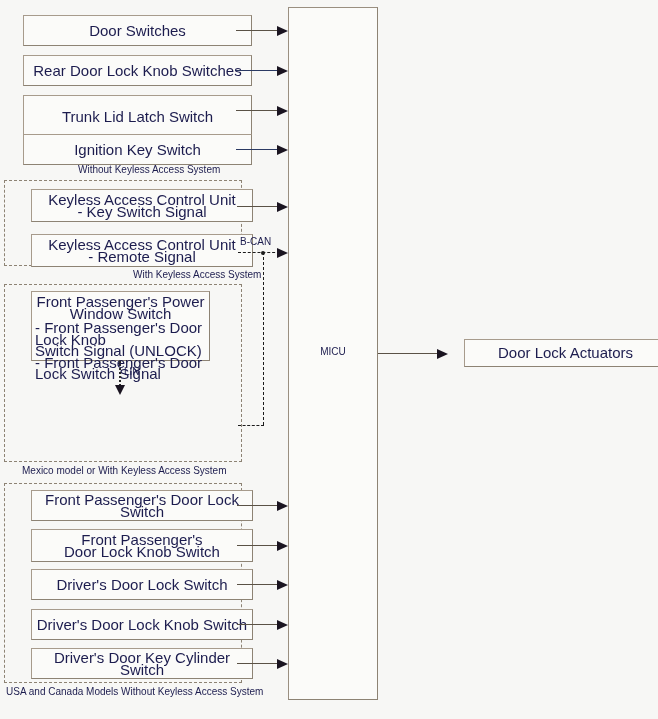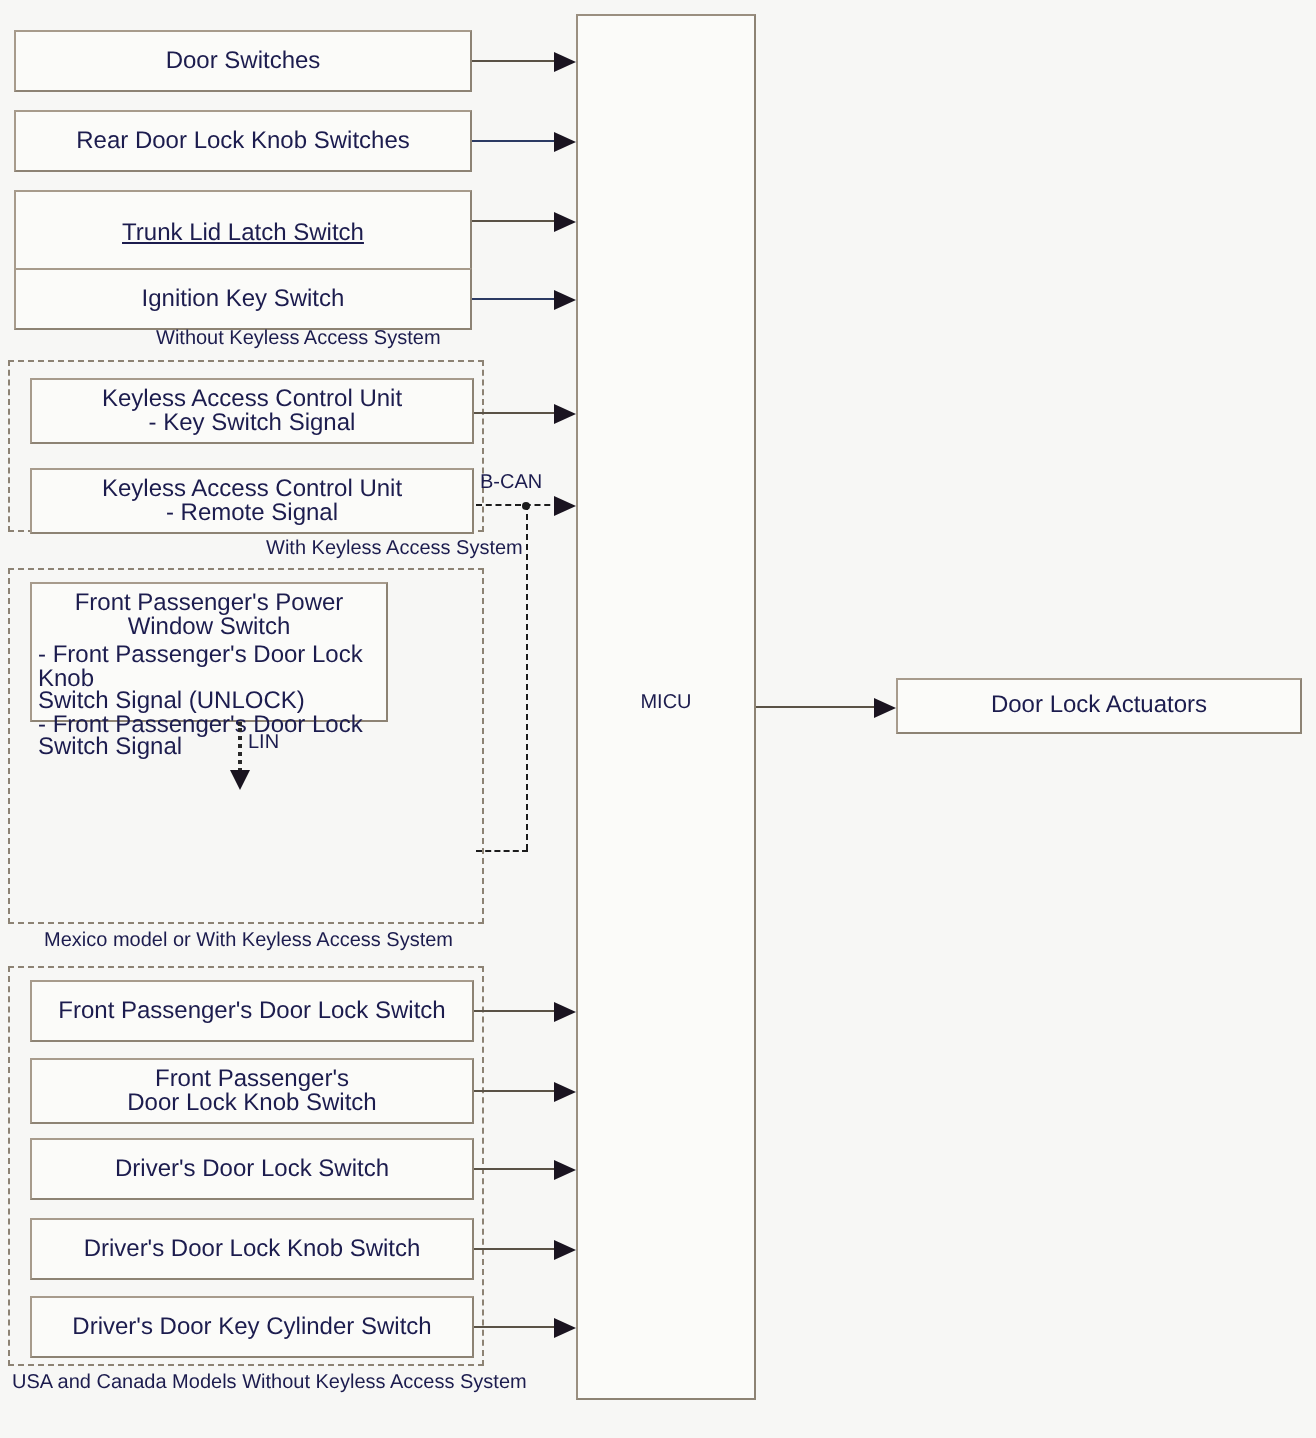--- a/index.html
+++ b/index.html
@@ -23,22 +23,23 @@
     background: #fbfbf9;
     border: 1px solid #9a8f80;
     border-top-color: #a79b8c;
     border-left-color: #a79b8c;
     border-right-color: #8d8374;
     border-bottom-color: #8d8374;
     display: flex;
     flex-direction: column;
     justify-content: center;
     color: #1c1c4e;
-    font-size: 12px;
+    font-size: 15px;
     line-height: 11.5px;
+    margin-left: 16px;
   }
   .box .title {
     text-align: center;
     white-space: pre-line;
   }
   .box .bullets {
     margin-top: 3px;
     text-align: left;
     padding: 0 3px;
     white-space: pre-line;
@@ -144,21 +145,21 @@
   </div>
   <div class="hline" style="left:236px; top:30px; width:44px;"></div>
   <div class="arrow-r" style="left:277px; top:26px;"></div>
 
   <div class="box" style="left:7px; top:55px; width:229px; height:31px;">
     <div class="title">Rear Door Lock Knob Switches</div>
   </div>
   <div class="hline navy" style="left:236px; top:70px; width:44px;"></div>
   <div class="arrow-r" style="left:277px; top:66px;"></div>
 
-  <div class="box" style="left:7px; top:95px; width:229px; height:43px;text-decoration:underline;">
+  <div class="box" style="left:7px; top:95px; width:229px; height:43px;">
     <div class="title">Trunk Lid Latch Switch</div>
   </div>
   <div class="hline" style="left:236px; top:110px; width:44px;"></div>
   <div class="arrow-r" style="left:277px; top:106px;"></div>
 
   <div class="box" style="left:7px; top:134px; width:229px; height:31px;">
     <div class="title">Ignition Key Switch</div>
   </div>
   <div class="hline navy" style="left:236px; top:149px; width:44px;"></div>
   <div class="arrow-r" style="left:277px; top:145px;"></div>

